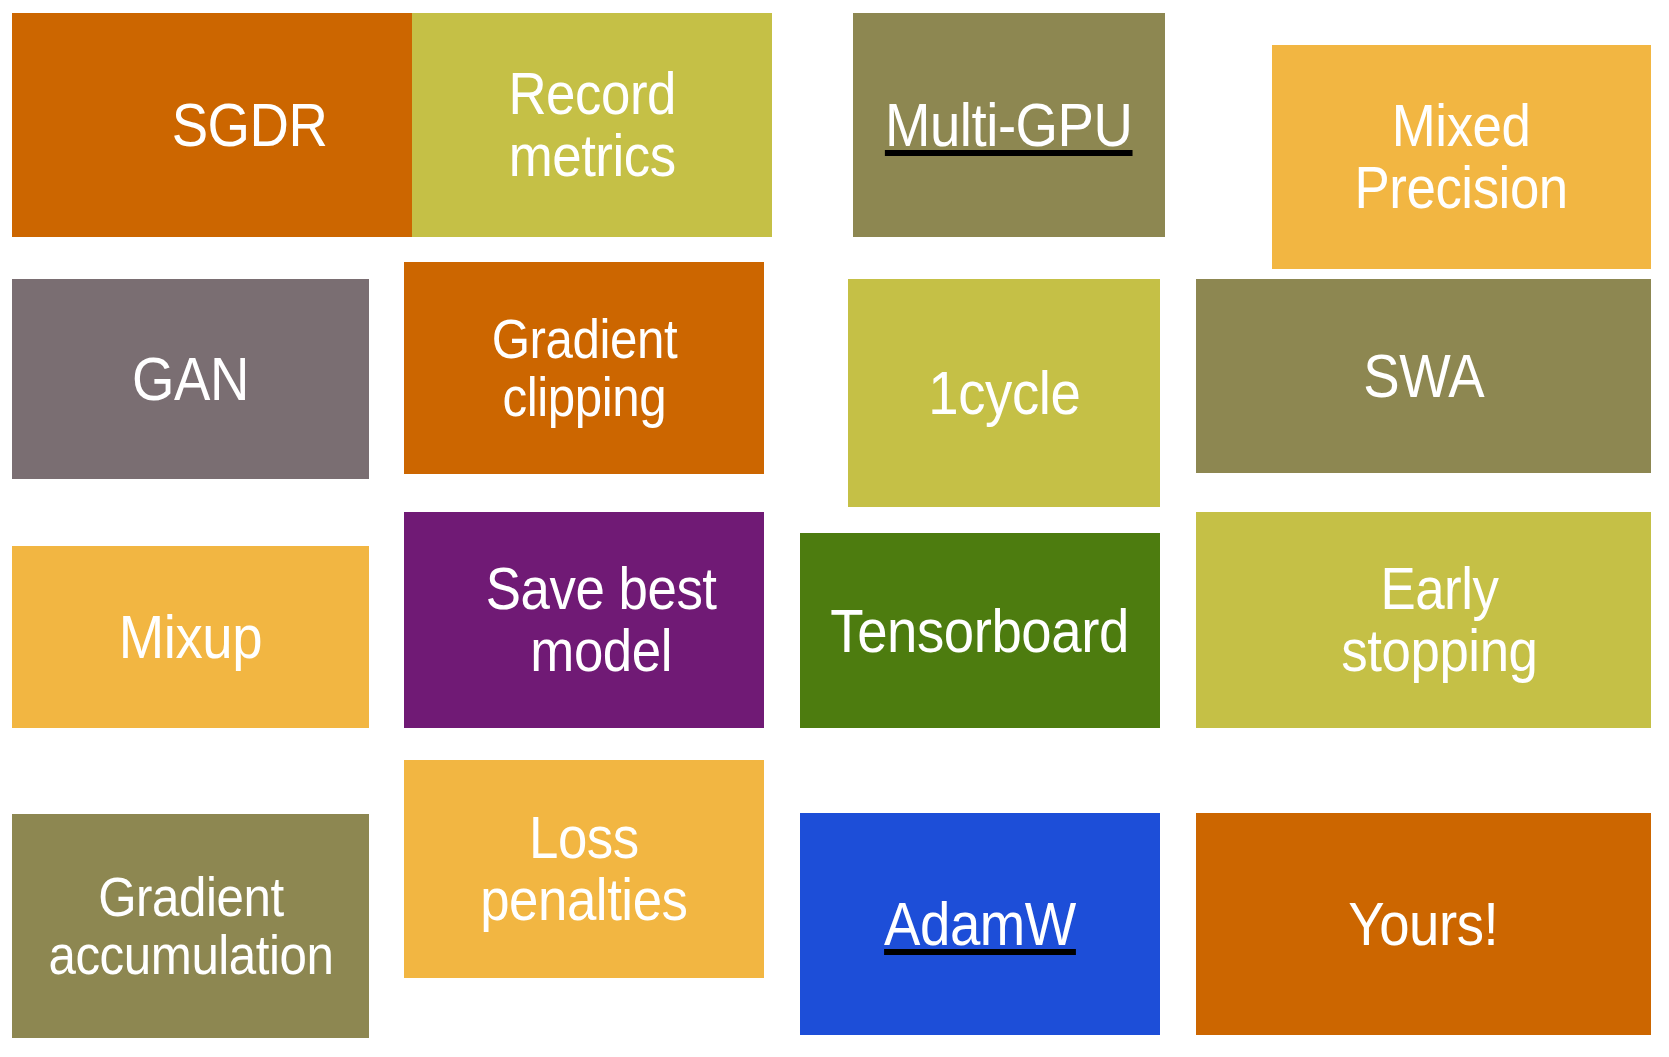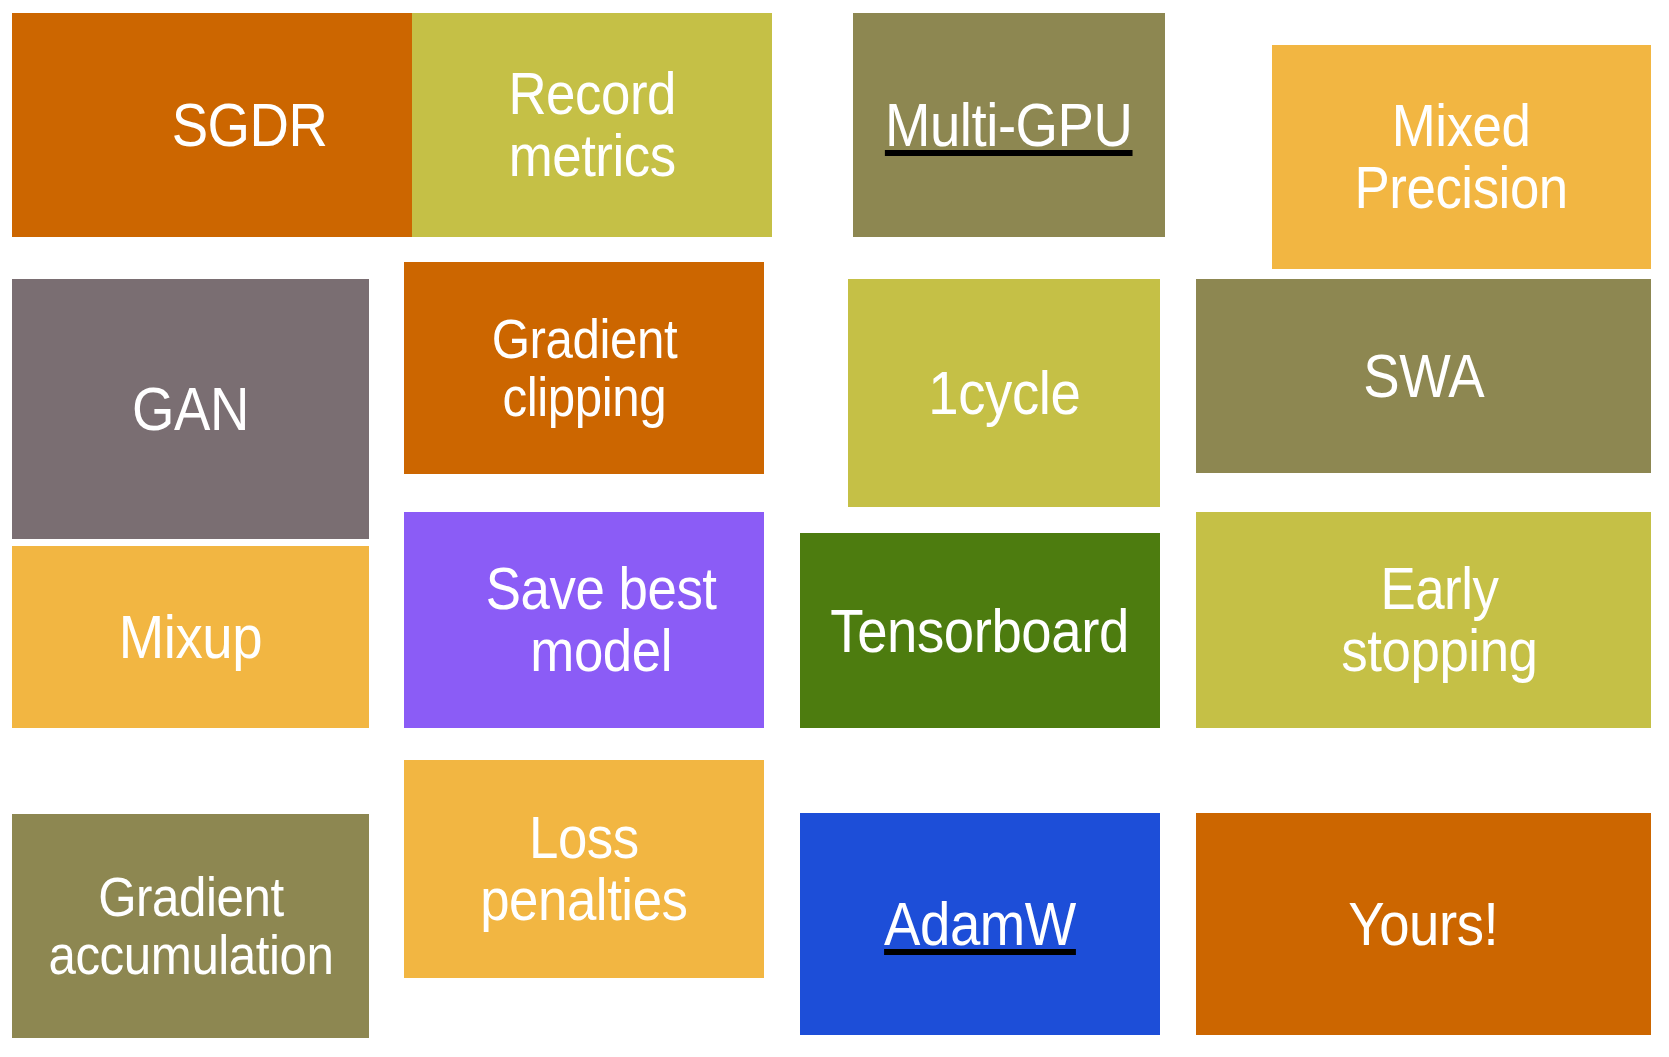--- a/index.html
+++ b/index.html
@@ -64,37 +64,37 @@
       <span class="tile-label two-line">Record
 metrics</span>
     </div>
     <div class="tile" style="left: 853px; top: 13px; width: 312px; height: 224px; background: rgb(141, 135, 81); text-decoration: underline;">
       <span class="tile-label">Multi-GPU</span>
     </div>
     <div class="tile" style="left: 1272px; top: 13px; width: 379px; height: 224px; background: rgb(242, 182, 66); margin-top: 32px;">
       <span class="tile-label two-line">Mixed
 Precision</span>
     </div>
-    <div class="tile" style="left: 12px; top: 279px; width: 357px; height: 260px; background: rgb(122, 110, 114);">
+    <div class="tile" style="left: 12px; top: 279px; width: 357px; height: 200px; background: rgb(122, 110, 114);">
       <span class="tile-label">GAN</span>
     </div>
     <div class="tile" style="left: 404px; top: 262px; width: 360px; height: 212px; background: rgb(204, 102, 0);">
       <span class="tile-label two-line long">Gradient
 clipping</span>
     </div>
     <div class="tile" style="left: 848px; top: 279px; width: 312px; height: 228px; background: rgb(197, 192, 70);">
       <span class="tile-label">1cycle</span>
     </div>
     <div class="tile" style="left: 1196px; top: 279px; width: 455px; height: 194px; background: rgb(141, 135, 81);">
       <span class="tile-label">SWA</span>
     </div>
     <div class="tile" style="left: 12px; top: 546px; width: 357px; height: 182px; background: rgb(242, 182, 66);">
       <span class="tile-label">Mixup</span>
     </div>
-    <div class="tile" style="left: 404px; top: 512px; width: 360px; height: 216px; background: #8b5cf6; padding-left: 35px;">
+    <div class="tile" style="left: 404px; top: 512px; width: 360px; height: 216px; background: #701a75; padding-left: 35px;">
       <span class="tile-label two-line">Save best
 model</span>
     </div>
     <div class="tile" style="left: 800px; top: 533px; width: 360px; height: 195px; background: #4d7c0f;">
       <span class="tile-label">Tensorboard</span>
     </div>
     <div class="tile" style="left: 1196px; top: 512px; width: 455px; height: 216px; background: rgb(197, 192, 70); padding-left: 32px;">
       <span class="tile-label two-line">Early
 stopping</span>
     </div>

